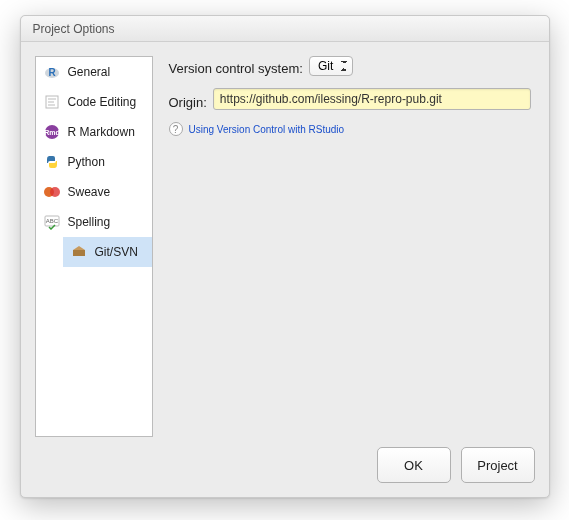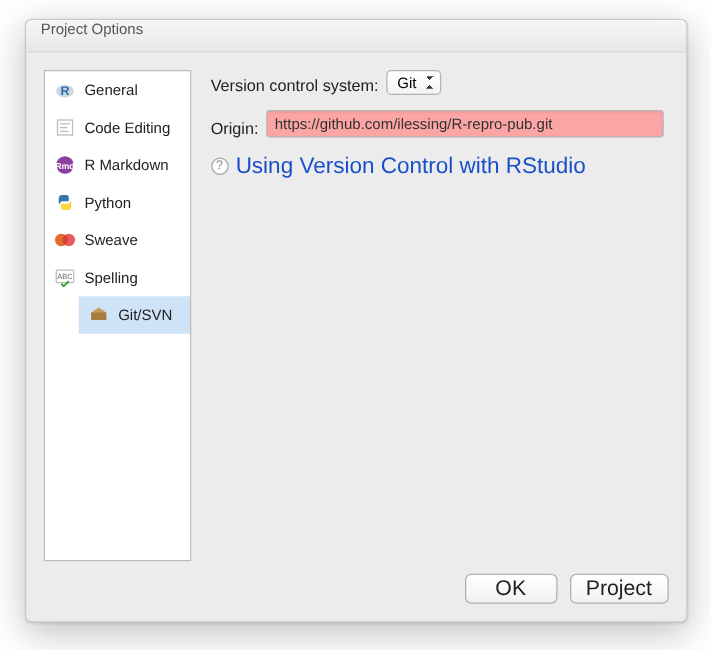--- a/index.html
+++ b/index.html
@@ -22,21 +22,21 @@
       display: flex;
       flex-direction: column;
     }
     .titlebar {
       height: 26px;
       background: linear-gradient(#f7f7f7, #e7e7e7);
       border-bottom: 1px solid #cfcfcf;
       border-radius: 5px 5px 0 0;
       padding: 0 12px;
       display: flex;
-      align-items: flex-start;
+      align-items: center;
       font-size: 12px;
       color: #555;
     }
     .content {
       flex: 1;
       display: flex;
       flex-direction: column;
       padding: 14px;
     }
     .body {
@@ -113,39 +113,39 @@
       height: 10px;
       pointer-events: none;
       background:
         linear-gradient(45deg, transparent 50%, #333 50%) 0 0 / 3px 3px no-repeat,
         linear-gradient(-45deg, transparent 50%, #333 50%) 3px 0 / 3px 3px no-repeat,
         linear-gradient(135deg, transparent 50%, #333 50%) 0 7px / 3px 3px no-repeat,
         linear-gradient(-135deg, transparent 50%, #333 50%) 3px 7px / 3px 3px no-repeat;
     }
     .textinput {
       flex: 1;
-      background: #fca5a5;
+      background: #fef9c3;
       border: 1px solid #b4b4b4;
       border-radius: 3px;
       padding: 3px 6px;
       font-size: 12px;
       height: 22px;
       color: #333;
       box-shadow: inset 0 1px 2px rgba(0,0,0,0.08);
     }
     .helplink {
       display: flex;
       align-items: center;
       gap: 6px;
       margin-top: 4px;
     }
     .helplink a {
       color: #1a4fcb;
       text-decoration: none;
-      font-size: 18px;
+      font-size: 10px;
       text-align: right;
     }
     .help-icon {
       width: 14px;
       height: 14px;
       border: 1px solid #a8a8a8;
       border-radius: 50%;
       display: flex;
       align-items: center;
       justify-content: center;
@@ -154,25 +154,25 @@
       background: #fdfdfd;
     }
     .footer {
       display: flex;
       justify-content: flex-end;
       gap: 10px;
       padding-top: 10px;
     }
     .btn {
       min-width: 74px;
-      height: 24px;
+      height: 36px;
       background: linear-gradient(#ffffff, #f1f1f1);
       border: 1px solid #b0b0b0;
       border-radius: 5px;
-      font-size: 17px;
+      font-size: 13px;
       color: #222;
       cursor: default;
       padding: 0 12px;
     }
   </style>
 </head>
 <body>
 
 <div class="window">
   <div class="titlebar">

